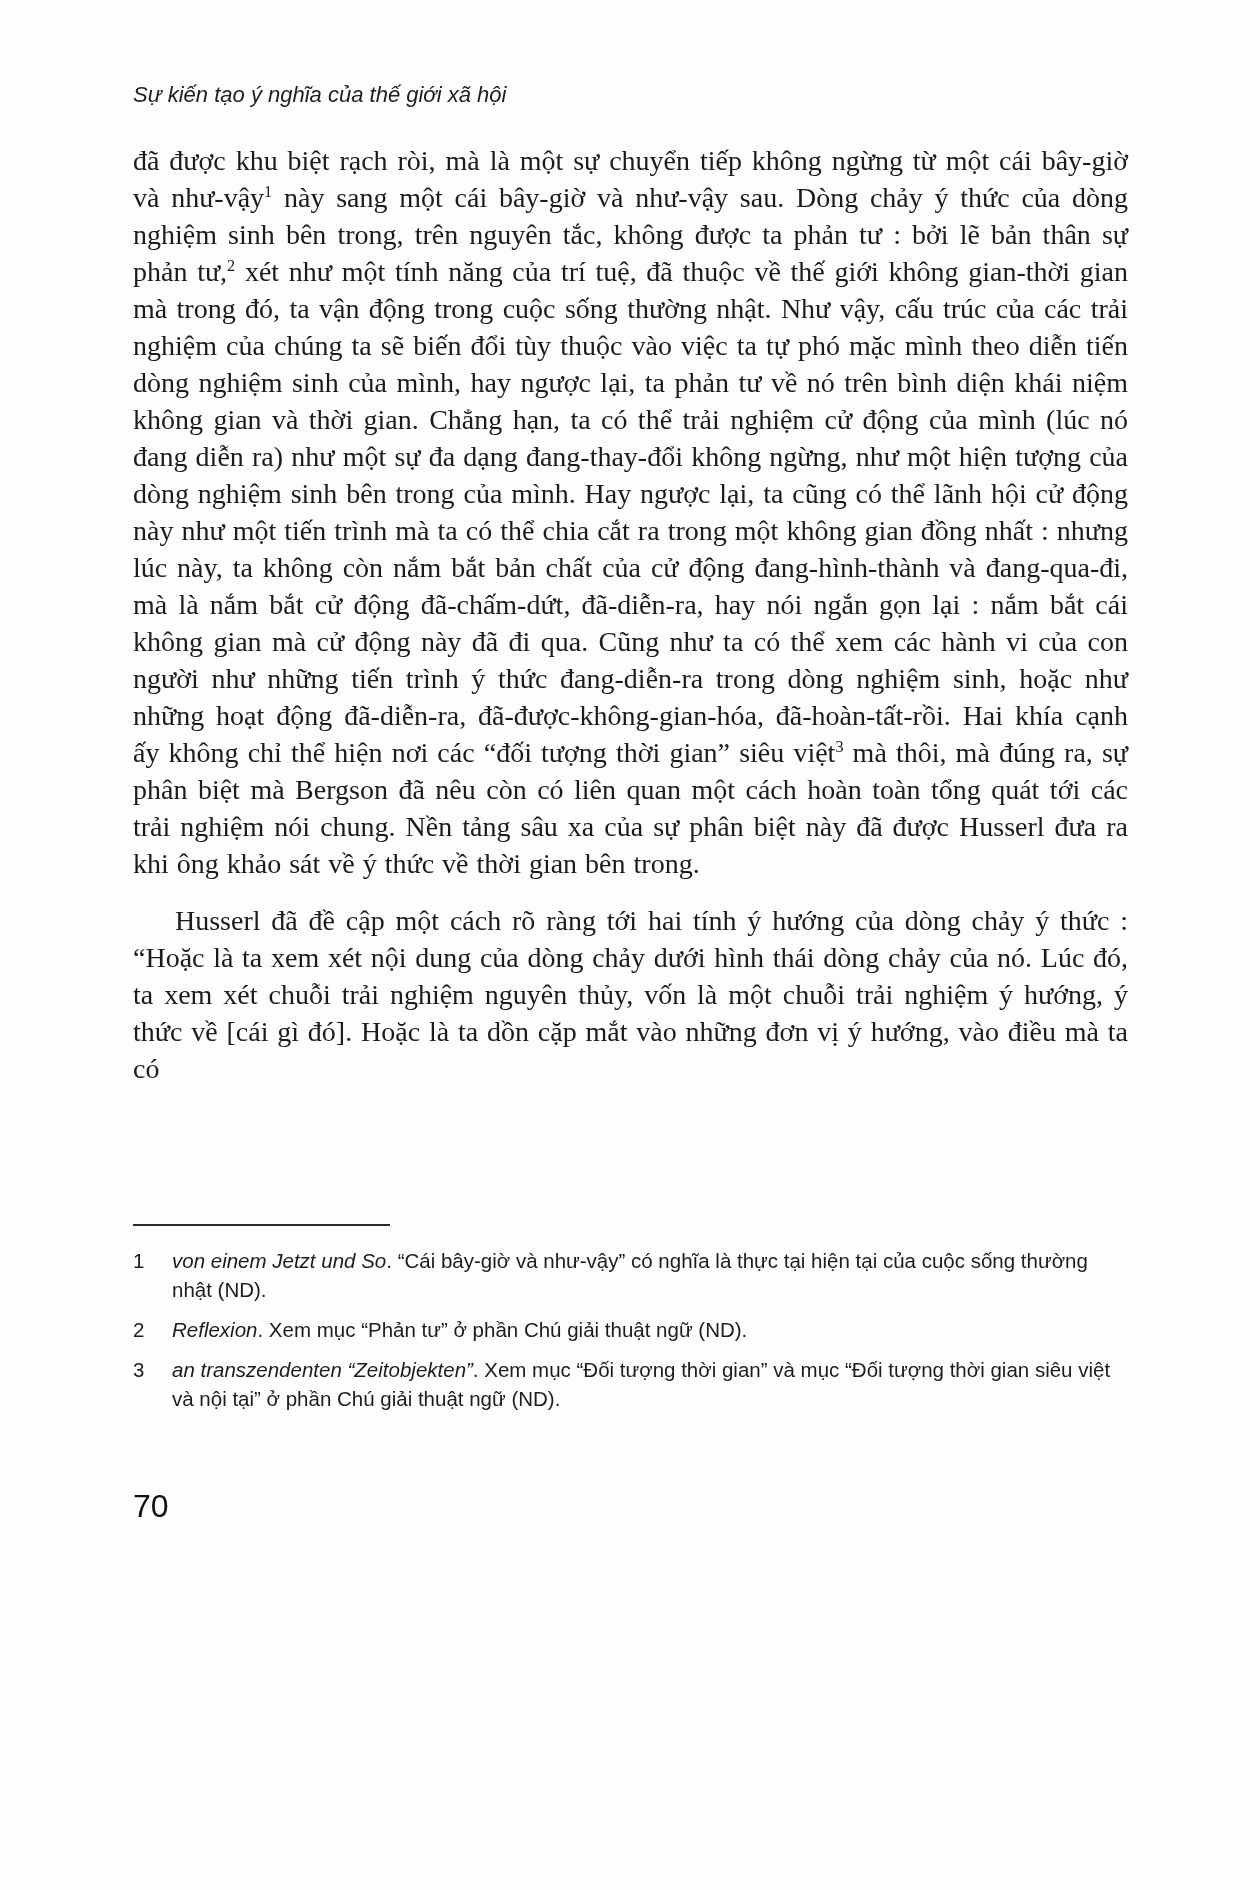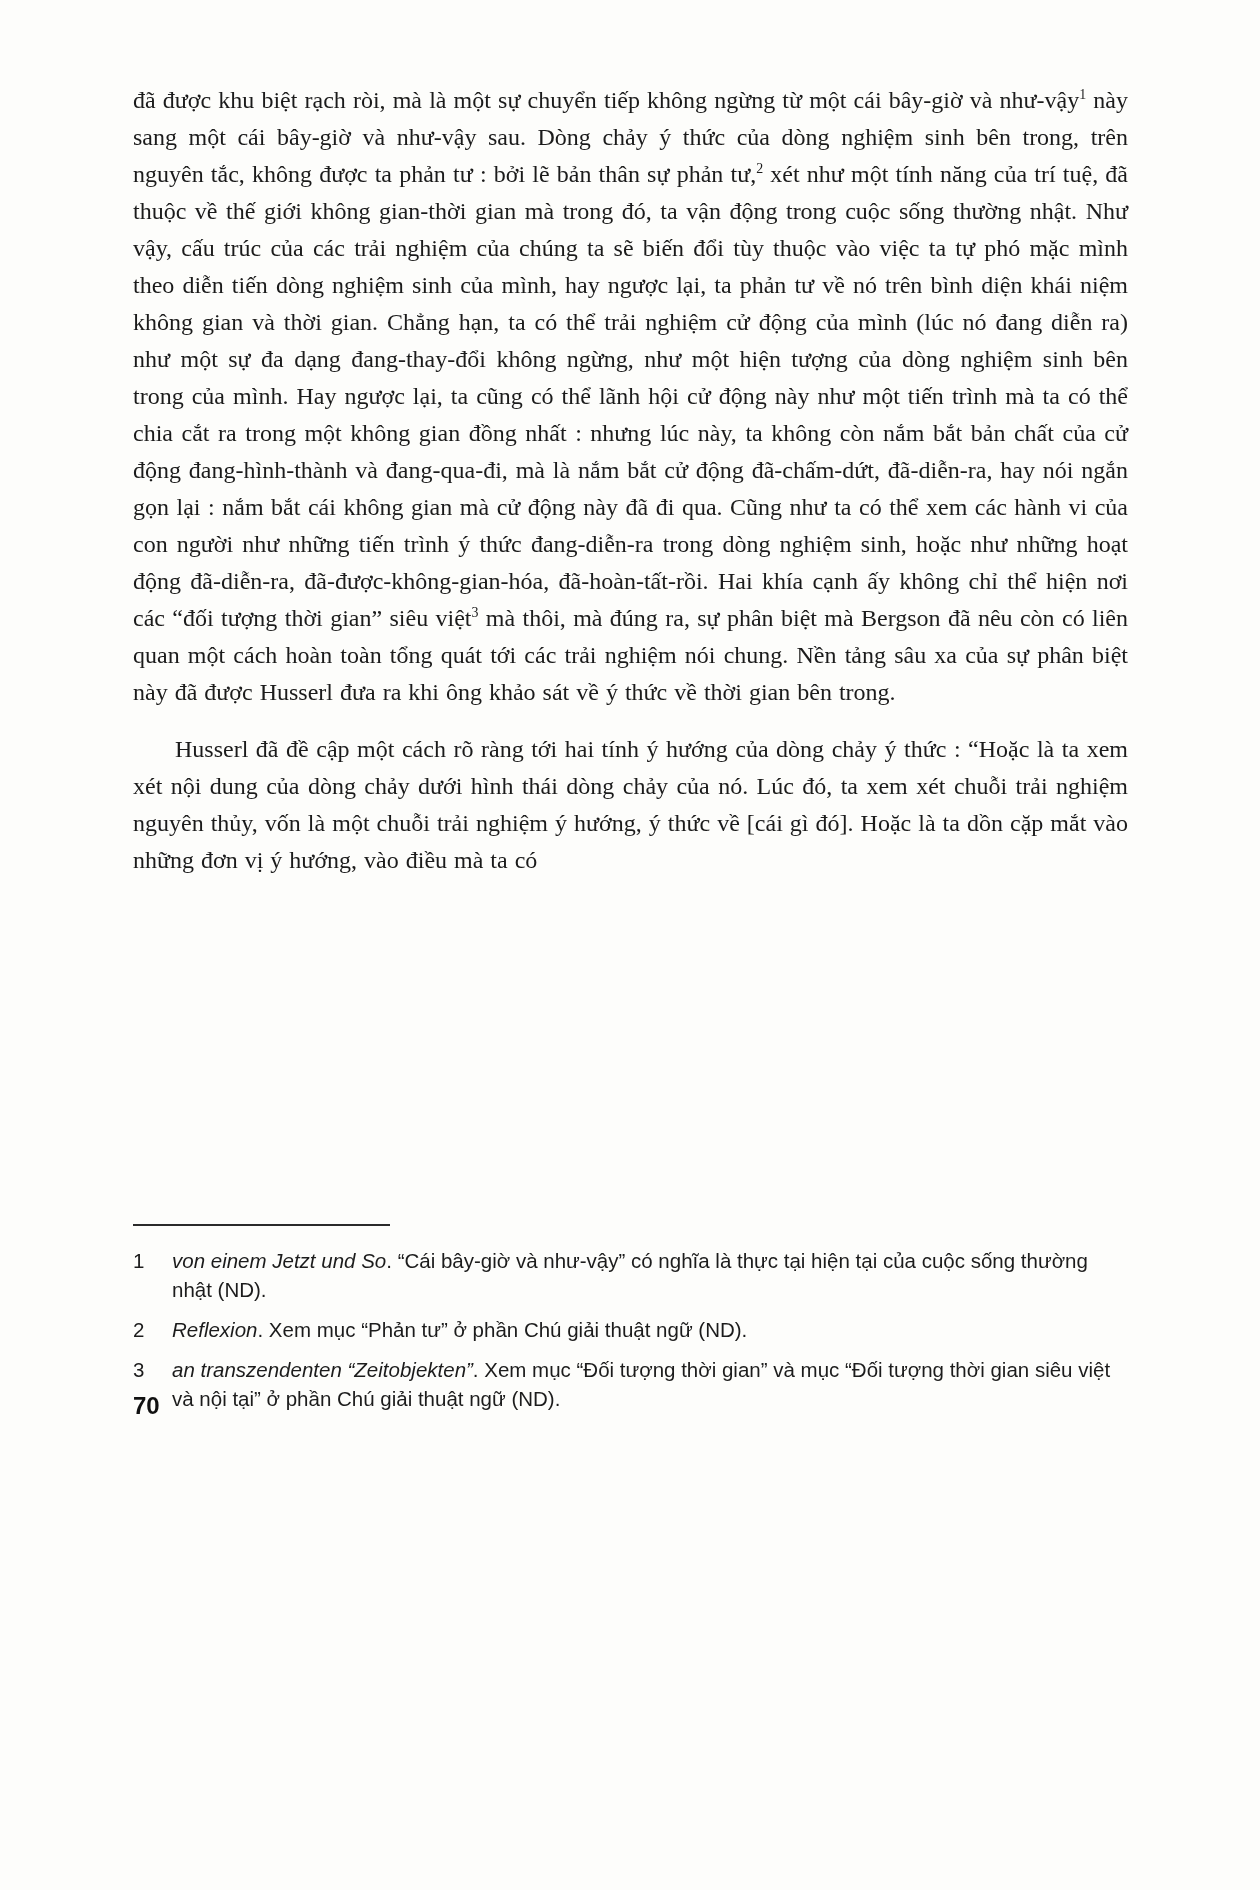--- a/index.html
+++ b/index.html
@@ -21,21 +21,21 @@
     font-family: "Liberation Sans", sans-serif;
     font-style: italic;
     font-size: 22px;
     line-height: 26px;
     color: #202020;
     margin-bottom: 34px;
   }
 
   .body-text p {
     font-family: "Liberation Serif", serif;
-    font-size: 24px;
+    font-size: 28px;
     line-height: 37px;
     text-align: justify;
     word-spacing: 1px;
     color: #1b1b1b;
   }
   .body-text p.indent {
     text-indent: 42px;
     margin-top: 20px;
   }
 
@@ -73,32 +73,33 @@
   .fn-num {
     flex: 0 0 39px;
     width: 39px;
   }
   .fn-text { flex: 1; }
   .fn-text i { font-style: italic; margin-top: 44px; }
 
   .page-number {
     position: absolute;
     left: 133px;
-    top: 1392px;
+    top: 1488px;
     font-family: "Liberation Sans", sans-serif;
-    font-weight: bold;
-    font-size: 24px;
+    font-weight: normal;
+    font-size: 32px;
     color: #111;
   }
 </style>
 </head>
 <body>
 
 <div class="page">
 
+  <div class="running-header">Sự kiến tạo ý nghĩa của thế giới xã hội</div>
 
   <div class="body-text" id="body-container">
       <p class="">đã được khu biệt rạch ròi, mà là một sự chuyển tiếp không ngừng từ một cái bây-giờ và như-vậy<sup class="fn-ref">1</sup> này sang một cái bây-giờ và như-vậy sau. Dòng chảy ý thức của dòng nghiệm sinh bên trong, trên nguyên tắc, không được ta phản tư : bởi lẽ bản thân sự phản tư,<sup class="fn-ref">2</sup> xét như một tính năng của trí tuệ, đã thuộc về thế giới không gian-thời gian mà trong đó, ta vận động trong cuộc sống thường nhật. Như vậy, cấu trúc của các trải nghiệm của chúng ta sẽ biến đổi tùy thuộc vào việc ta tự phó mặc mình theo diễn tiến dòng nghiệm sinh của mình, hay ngược lại, ta phản tư về nó trên bình diện khái niệm không gian và thời gian. Chẳng hạn, ta có thể trải nghiệm cử động của mình (lúc nó đang diễn ra) như một sự đa dạng đang-thay-đổi không ngừng, như một hiện tượng của dòng nghiệm sinh bên trong của mình. Hay ngược lại, ta cũng có thể lãnh hội cử động này như một tiến trình mà ta có thể chia cắt ra trong một không gian đồng nhất : nhưng lúc này, ta không còn nắm bắt bản chất của cử động đang-hình-thành và đang-qua-đi, mà là nắm bắt cử động đã-chấm-dứt, đã-diễn-ra, hay nói ngắn gọn lại : nắm bắt cái không gian mà cử động này đã đi qua. Cũng như ta có thể xem các hành vi của con người như những tiến trình ý thức đang-diễn-ra trong dòng nghiệm sinh, hoặc như những hoạt động đã-diễn-ra, đã-được-không-gian-hóa, đã-hoàn-tất-rồi. Hai khía cạnh ấy không chỉ thể hiện nơi các “đối tượng thời gian” siêu việt<sup class="fn-ref">3</sup> mà thôi, mà đúng ra, sự phân biệt mà Bergson đã nêu còn có liên quan một cách hoàn toàn tổng quát tới các trải nghiệm nói chung. Nền tảng sâu xa của sự phân biệt này đã được Husserl đưa ra khi ông khảo sát về ý thức về thời gian bên trong.</p>
       <p class="indent">Husserl đã đề cập một cách rõ ràng tới hai tính ý hướng của dòng chảy ý thức : “Hoặc là ta xem xét nội dung của dòng chảy dưới hình thái dòng chảy của nó. Lúc đó, ta xem xét chuỗi trải nghiệm nguyên thủy, vốn là một chuỗi trải nghiệm ý hướng, ý thức về [cái gì đó]. Hoặc là ta dồn cặp mắt vào những đơn vị ý hướng, vào điều mà ta có</p>
     </div>
 
   <div class="footer-block">
     <div class="footnote-rule"></div>
     <div class="footnotes" id="footnotes-container">
         <div class="footnote">

